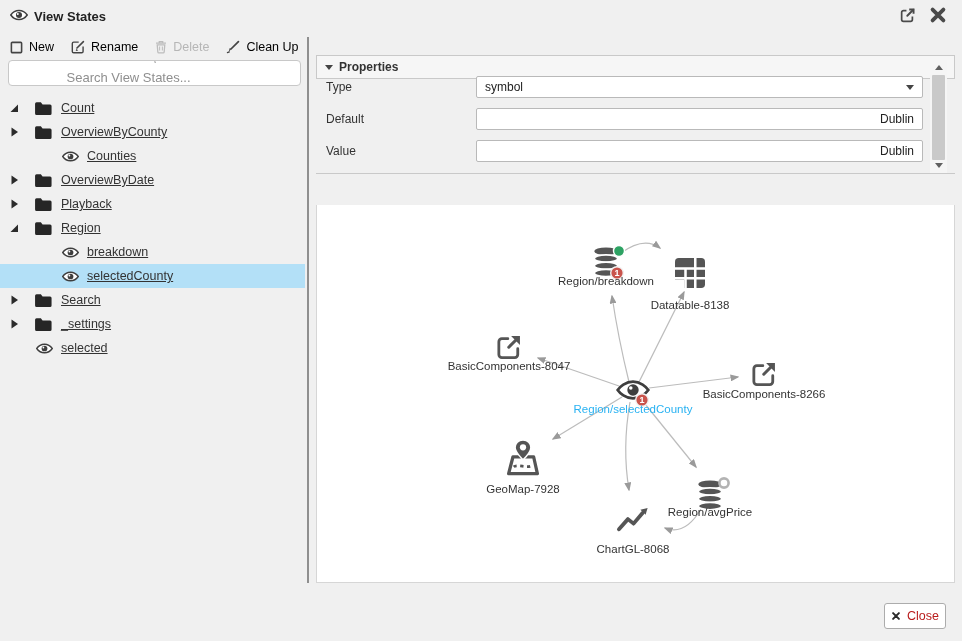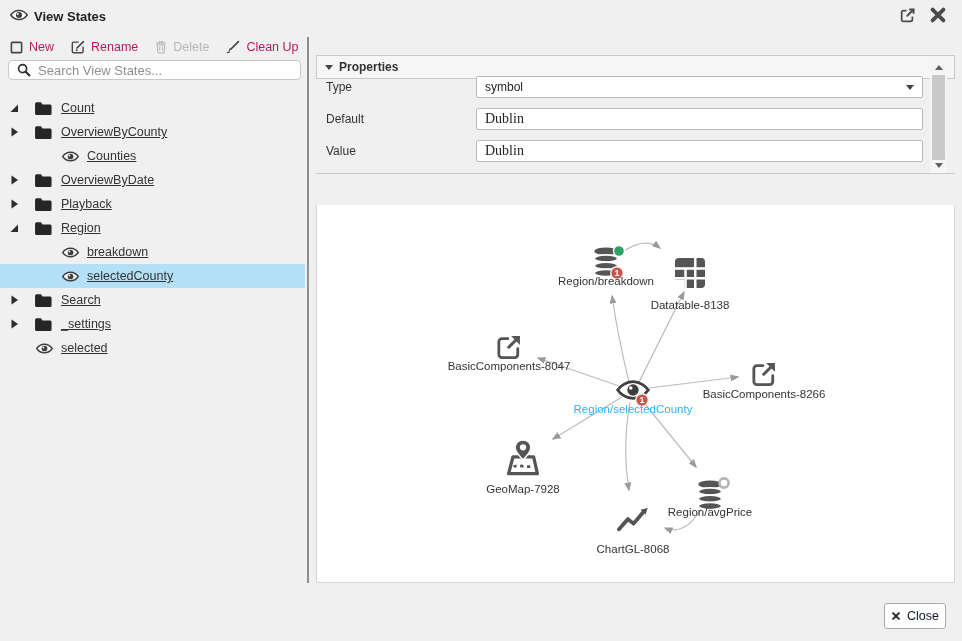--- a/index.html
+++ b/index.html
@@ -15,26 +15,26 @@
   svg.defs { position: absolute; width: 0; height: 0; }
 
   
   .title-eye { position: absolute; left: 10px; top: 9px; }
   .panel-title { position: absolute; left: 34px; top: 9px; font-size: 13px; font-weight: bold; color: #222; }
   .popout-btn { position: absolute; left: 899px; top: 7px; width: 17px; height: 17px; cursor: pointer; }
   .win-close-btn { position: absolute; left: 929px; top: 6px; width: 18px; height: 18px; cursor: pointer; }
 
   
   .toolbar { position: absolute; left: 10px; top: 37px; height: 20px; display: flex; align-items: center; gap: 17px; }
-  .tb-btn { display: flex; align-items: center; gap: 6px; font-size: 12.5px; color: #be185d; cursor: pointer; white-space: nowrap; }
+  .tb-btn { display: flex; align-items: center; gap: 6px; font-size: 12.5px; color: #000000; cursor: pointer; white-space: nowrap; }
   .tb-btn.disabled { color: #b6b6b6; cursor: default; }
   .search-box {
-    position: absolute; left: 8px; top: 60px; width: 293px; height: 20px;
+    position: absolute; left: 8px; top: 60px; width: 293px; height: 26px;
     background: #fff; border: 1px solid #c8c8c8; border-radius: 4px;
-    display: flex; align-items: center; padding: 0 8px; gap: 7px;
+    display: flex; align-items: center; padding: 0 8px; gap: 7px; flex-direction: column;
   }
   .search-box input {
     border: none; outline: none; flex: 1; font-size: 13px;
     font-family: "Liberation Sans", sans-serif; color: #444; background: transparent;
   }
   .search-box input::placeholder { color: #8f8f8f; }
 
   .tree { position: absolute; left: 0; top: 96px; width: 305px; }
   .tree-row { height: 24px; display: flex; align-items: center; cursor: pointer; }
   .tree-row.sel { background: #b3e0f7; }
@@ -69,22 +69,22 @@
     background: #fff; border: 1px solid #b9b9b9; border-radius: 2px;
     display: flex; align-items: center; padding: 0 8px; font-size: 12px; color: #222;
   }
   .f-control.select { cursor: pointer; }
   .f-control .sel-caret {
     position: absolute; right: 8px; top: 8px;
     width: 0; height: 0; border-left: 4px solid transparent; border-right: 4px solid transparent;
     border-top: 5px solid #444;
   }
   .f-control input {
-    border: none; outline: none; width: 100%; font-size: 14px;
-    font-family: Liberation Serif, serif; color: #222; background: transparent;
+    border: none; outline: none; width: 100%; font-size: 12px;
+    font-family: Liberation Sans, sans-serif; color: #222; background: transparent; text-align: right;
   }
   .props-sep { position: absolute; left: 316px; top: 173px; width: 639px; height: 1px; background: #c9c9c9; }
 
   
   .scrollbar {
     position: absolute; left: 930px; top: 60px; width: 17px; height: 113px;
     background: #f5f5f5;
   }
   .scroll-arrow { position: absolute; left: 4.5px; width: 0; height: 0; border-left: 4px solid transparent; border-right: 4px solid transparent; cursor: pointer; }
   .scroll-arrow.up { top: 5px; border-bottom: 5px solid #606060; }
@@ -96,21 +96,21 @@
     position: absolute; left: 316px; top: 205px; width: 639px; height: 378px;
     background: #fff; border: 1px solid #d6d6d6; border-top: none;
   }
   .graph-canvas svg { display: block; }
 
   
   .close-btn {
     position: absolute; left: 884px; top: 603px; width: 62px; height: 26px;
     background: #fff; border: 1px solid #acacac; border-radius: 3px;
     display: flex; align-items: center; justify-content: center; gap: 6px;
-    font-size: 12.5px; color: #0f172a; cursor: pointer;
+    font-size: 12.5px; color: #b91c1c; cursor: pointer;
   }
 </style>
 </head>
 <body>
 
 <svg class="defs" aria-hidden="true">
   <defs>
     <symbol id="sym-eye" viewBox="0 0 32 20">
       <path d="M16 2 C23 2 28.5 7 30.6 10 C28.5 13 23 18 16 18 C9 18 3.4 13 1.4 10 C3.4 7 9 2 16 2 Z" fill="#ffffff" stroke="#3e3e3e" stroke-width="2.6"></path>
       <circle cx="16" cy="10" r="5.4" fill="#3e3e3e"></circle>

